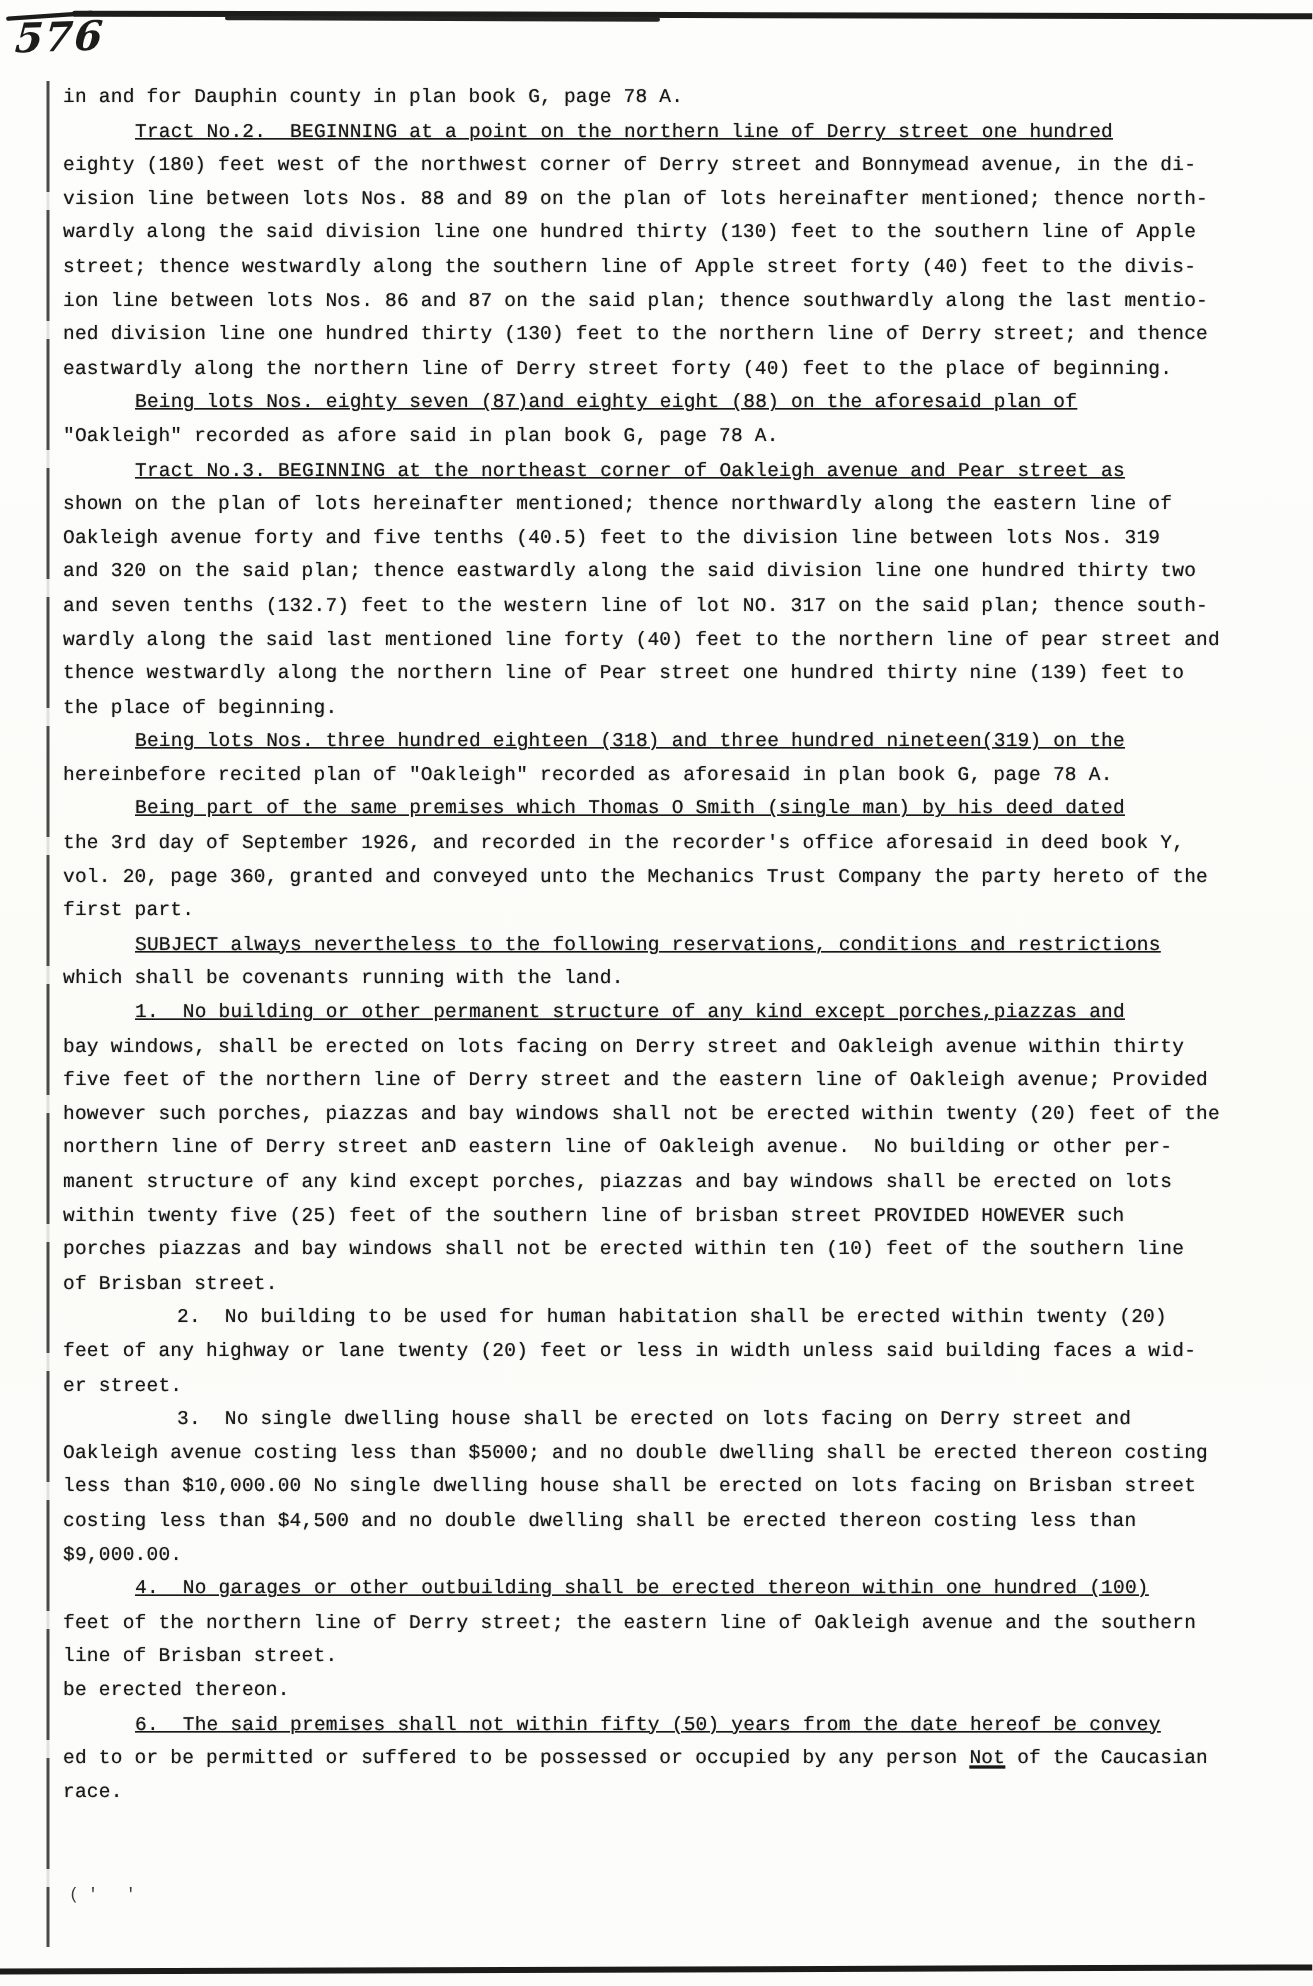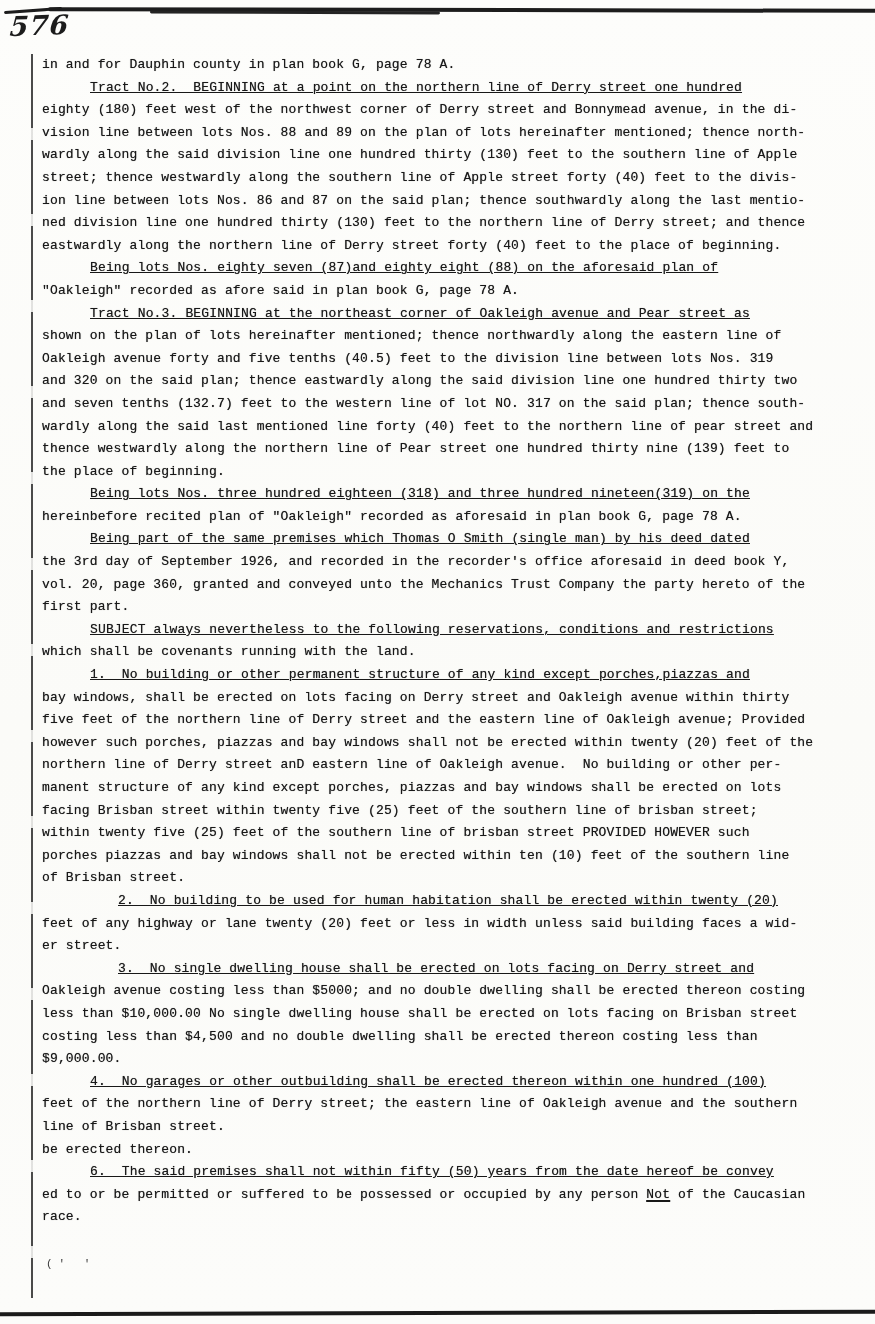--- a/index.html
+++ b/index.html
@@ -103,21 +103,21 @@
     color: #181818;
     text-shadow: 0 0 0.7px rgba(25,25,25,0.65);
     letter-spacing: 0.15px;
   }
   .line {
     white-space: pre;
     height: 22.6px;
   }
   .ind0 { padding-left: 0; }
   .ind1 { padding-left: 48px; text-decoration: underline; }
-  .ind2 { padding-left: 76px; text-decoration: underline; }
+  .ind2 { padding-left: 76px; }
   .u {
     text-decoration: underline;
     text-underline-offset: 2px;
     text-decoration-thickness: 1.5px;
   }
 </style>
 </head>
 <body>
 
 <div class="page">
@@ -153,21 +153,20 @@
       <div class="line ind0"><span>vol. 20, page 360, granted and conveyed unto the Mechanics Trust Company the party hereto of the</span></div>
       <div class="line ind0"><span>first part.</span></div>
       <div class="line ind1"><span>SUBJECT always nevertheless to the following reservations, conditions and restrictions</span></div>
       <div class="line ind0"><span>which shall be covenants running with the land.</span></div>
       <div class="line ind1"><span>1.  No building or other permanent structure of any kind except porches,piazzas and</span></div>
       <div class="line ind0"><span>bay windows, shall be erected on lots facing on Derry street and Oakleigh avenue within thirty</span></div>
       <div class="line ind0"><span>five feet of the northern line of Derry street and the eastern line of Oakleigh avenue; Provided</span></div>
       <div class="line ind0"><span>however such porches, piazzas and bay windows shall not be erected within twenty (20) feet of the</span></div>
       <div class="line ind0"><span>northern line of Derry street anD eastern line of Oakleigh avenue.  No building or other per-</span></div>
       <div class="line ind0"><span>manent structure of any kind except porches, piazzas and bay windows shall be erected on lots</span></div>
-      <div class="line ind0"><span>facing Brisban street within twenty five (25) feet of the southern line of brisban street;</span></div>
       <div class="line ind0"><span>within twenty five (25) feet of the southern line of brisban street PROVIDED HOWEVER such</span></div>
       <div class="line ind0"><span>porches piazzas and bay windows shall not be erected within ten (10) feet of the southern line</span></div>
       <div class="line ind0"><span>of Brisban street.</span></div>
       <div class="line ind2"><span>2.  No building to be used for human habitation shall be erected within twenty (20)</span></div>
       <div class="line ind0"><span>feet of any highway or lane twenty (20) feet or less in width unless said building faces a wid-</span></div>
       <div class="line ind0"><span>er street.</span></div>
       <div class="line ind2"><span>3.  No single dwelling house shall be erected on lots facing on Derry street and</span></div>
       <div class="line ind0"><span>Oakleigh avenue costing less than $5000; and no double dwelling shall be erected thereon costing</span></div>
       <div class="line ind0"><span>less than $10,000.00 No single dwelling house shall be erected on lots facing on Brisban street</span></div>
       <div class="line ind0"><span>costing less than $4,500 and no double dwelling shall be erected thereon costing less than</span></div>

